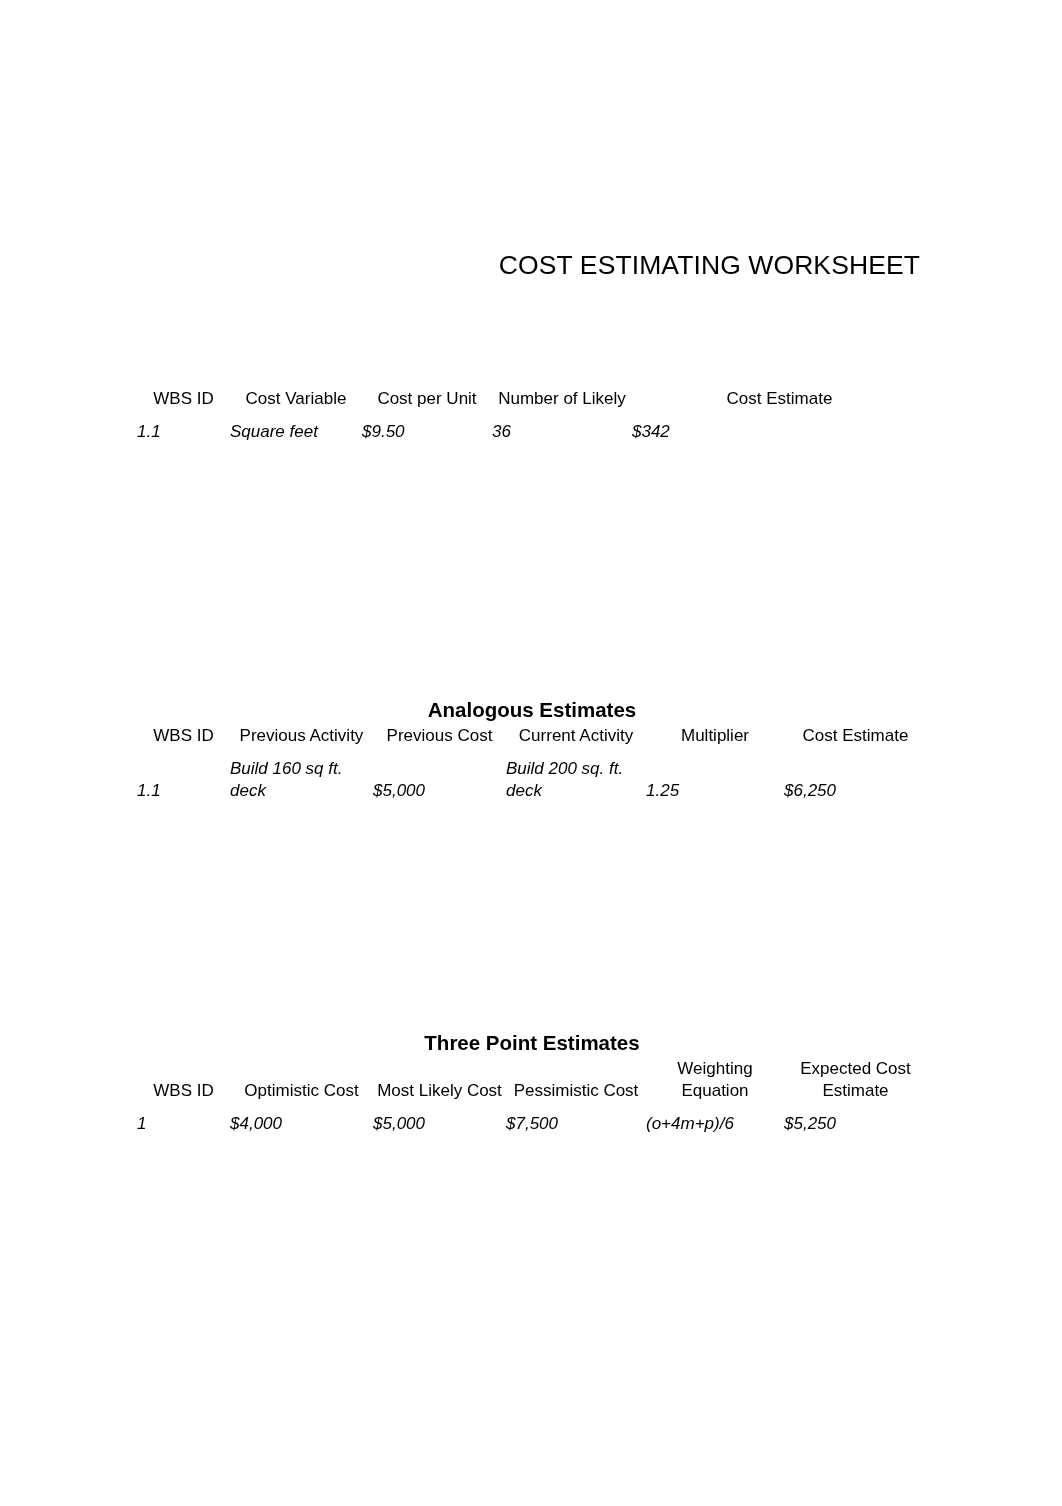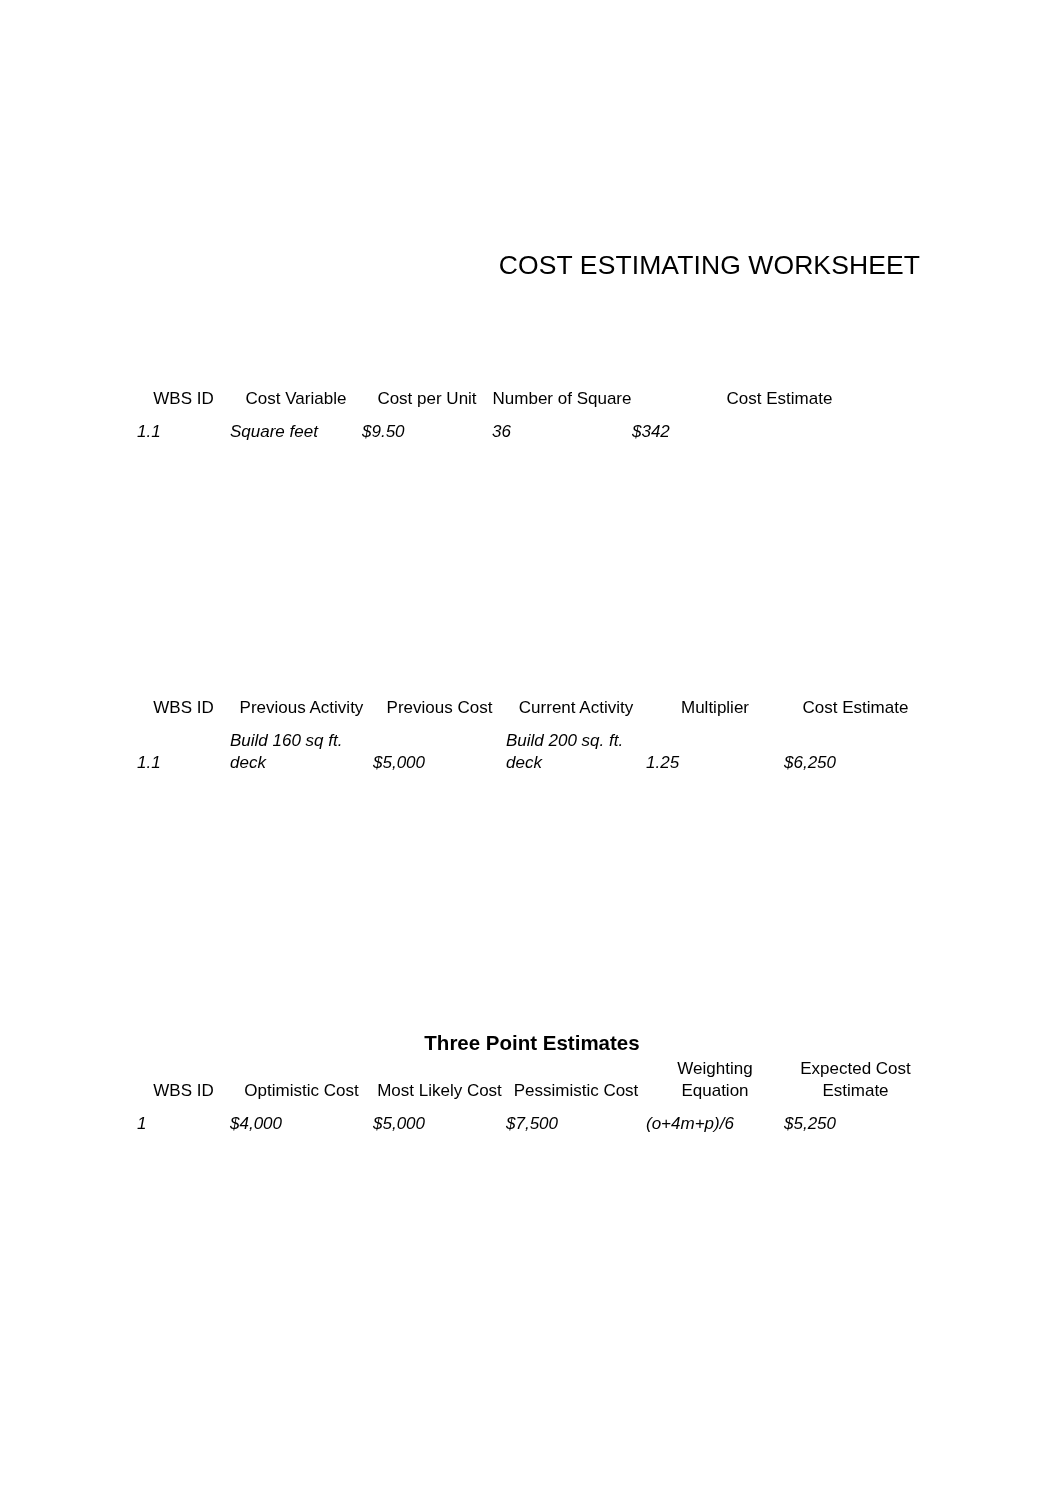--- a/index.html
+++ b/index.html
@@ -147,37 +147,38 @@
           <col class="c1">
           <col class="c2">
           <col class="c3">
           <col class="c4">
       </colgroup>
       <thead>
         <tr>
           <th>WBS ID</th>
           <th>Cost Variable</th>
           <th>Cost per Unit</th>
-          <th>Number of Square</th>
+          <th>Number of Likely</th>
           <th>Cost Estimate</th>
         </tr>
       </thead>
       <tbody>
         <tr class="data-row">
           <td>1.1</td>
           <td>Square feet</td>
           <td>$9.50</td>
           <td>36</td>
           <td>$342</td>
         </tr>
       </tbody>
     </table>
   </section>
 
   <section class="section" id="section-analogous">
+    <h2 class="section-title">Analogous Estimates</h2>
     <table class="est" id="table-analogous">
       <colgroup>
         <col class="c0">
           <col class="c1">
           <col class="c2">
         <col class="c3">
           <col class="c4">
           <col class="c5">
       </colgroup>
       <thead>

